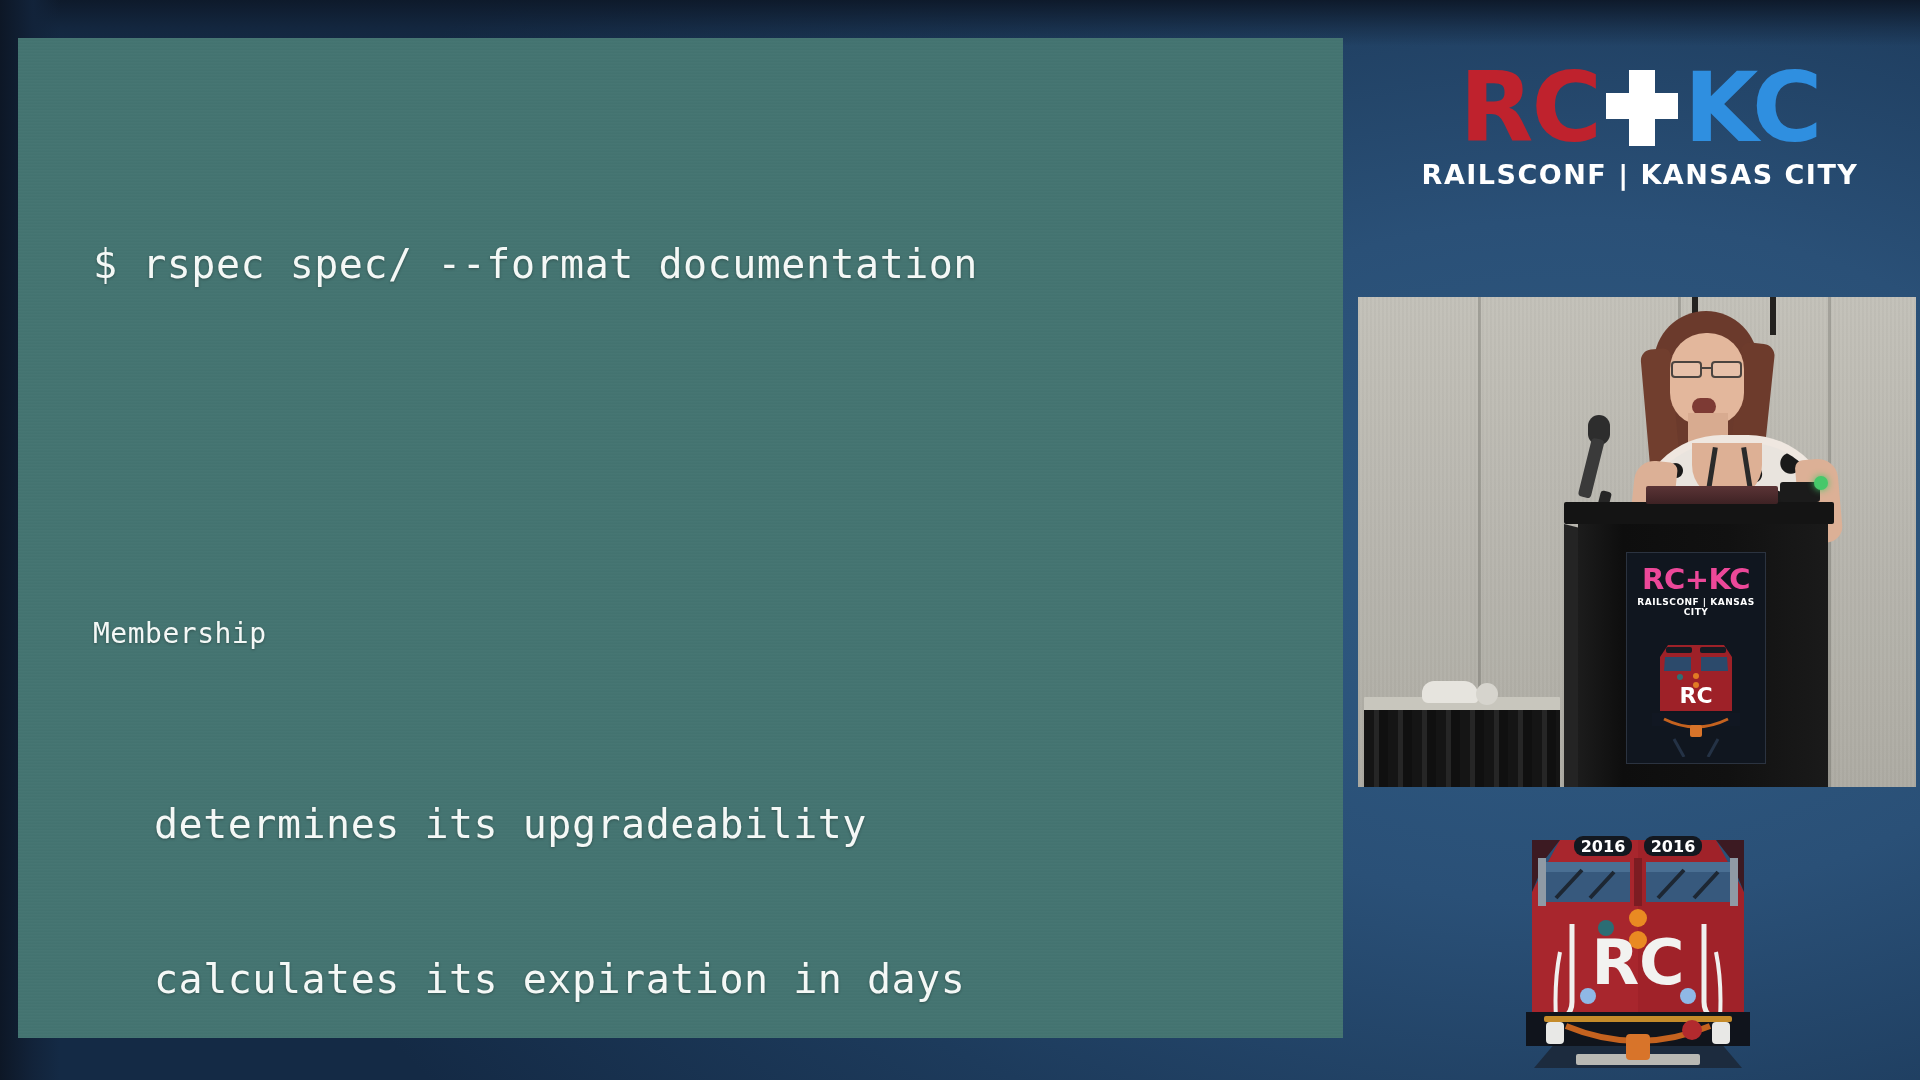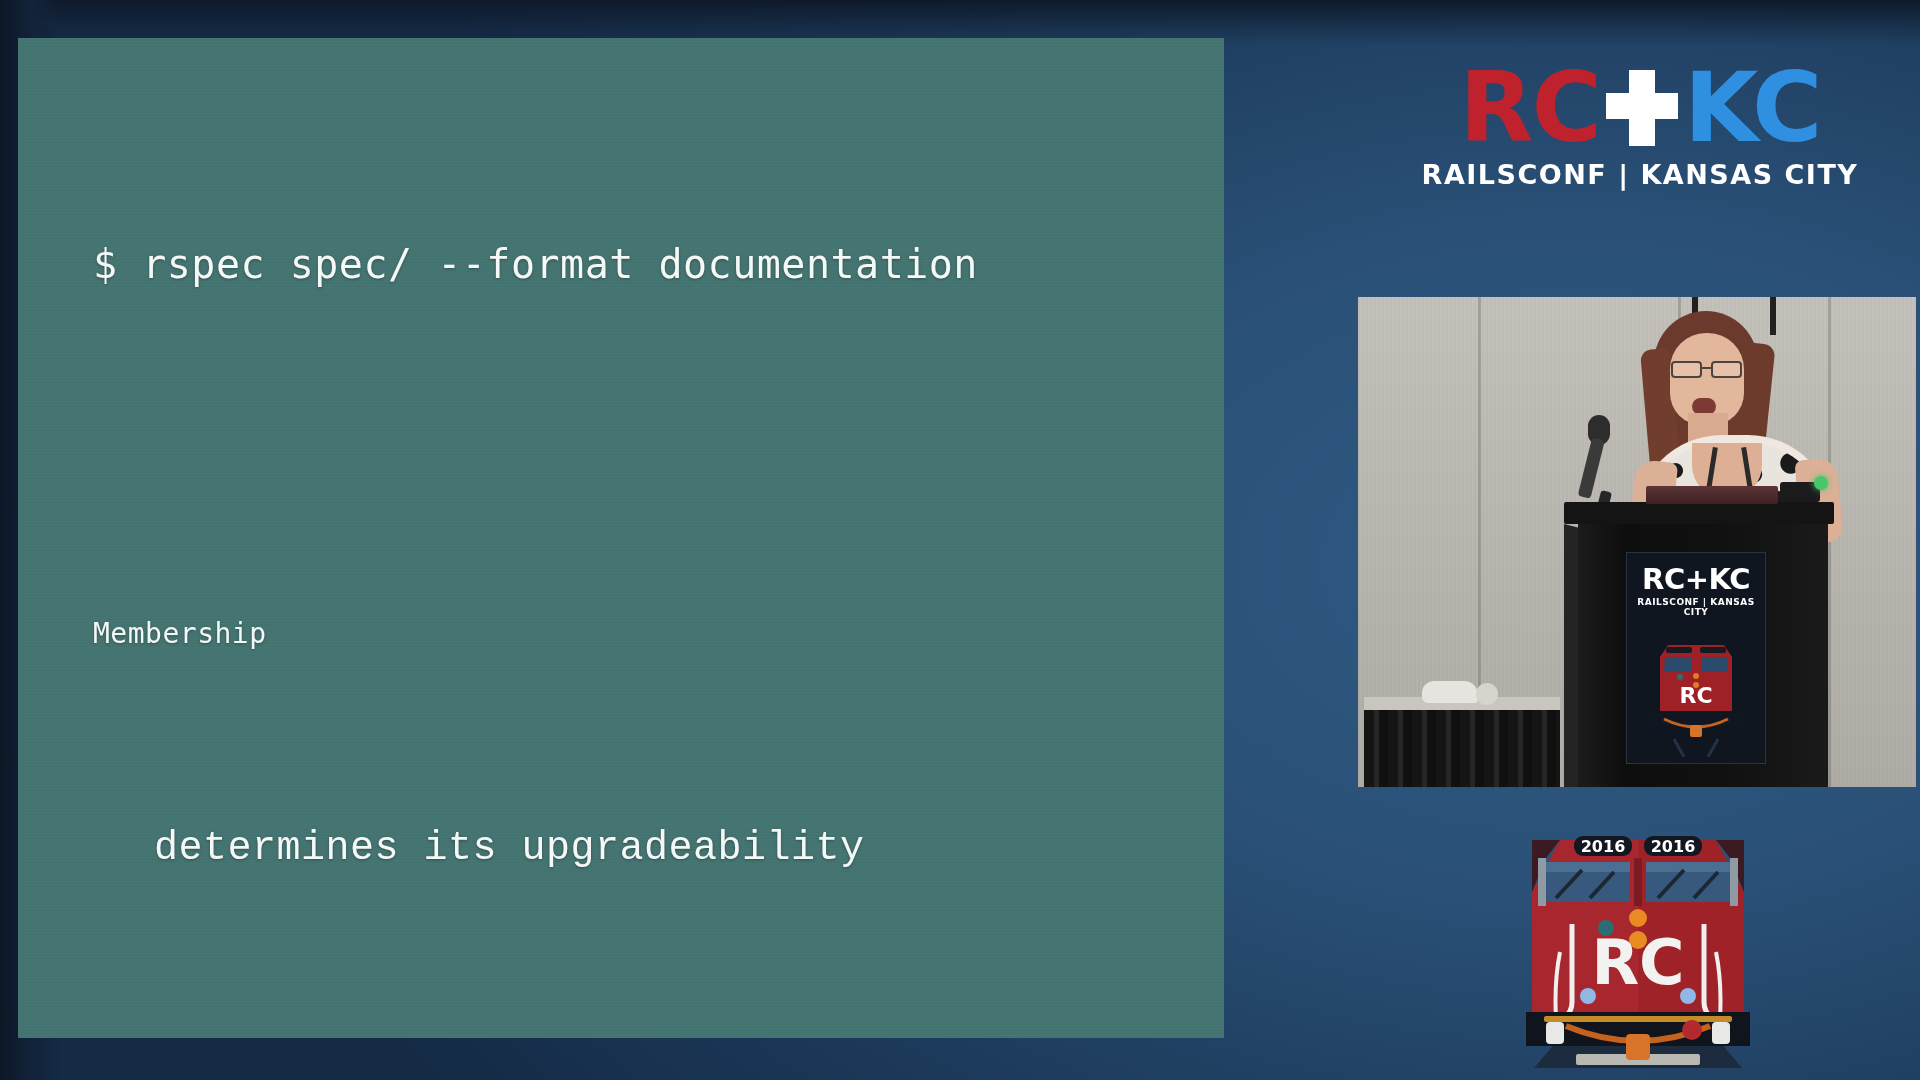--- a/index.html
+++ b/index.html
@@ -35,21 +35,21 @@
     left: 0; top: 0;
     width: 1920px; height: 46px;
     background: linear-gradient(180deg, #0e1a2b 0%, rgba(18,34,55,0.45) 60%, rgba(18,34,55,0) 100%);
   }
 
   
   #slide {
     position: absolute;
     left: 18px;
     top: 38px;
-    width: 1206px;
+    width: 1325px;
     height: 1000px;
     background: #447471;
     overflow: hidden;
   }
   
   #slide::after {
     content: "";
     position: absolute; inset: 0;
     background: repeating-linear-gradient(
       180deg,
@@ -69,21 +69,21 @@
     font-size: 40px;
     line-height: 1.02;
     letter-spacing: 0.5px;
     text-shadow: 0 1px 3px rgba(0,0,0,0.30);
     white-space: pre;
   }
 
   .cmd-line   { font-size: 40px; margin-bottom: 0; }
   .spacer-lg  { height: 90px; }
   .group-name { font-size: 28px; }
-  .example    { font-size: 40px; padding-left: 61px; margin-top: 58px; font-family: Liberation Mono, monospace; }
+  .example    { font-size: 40px; padding-left: 61px; margin-top: 33px; }
 
   
   #right-col {
     position: absolute;
     left: 1358px;
     top: 0;
     width: 562px;
     height: 1080px;
   }
 
@@ -323,21 +323,21 @@
     background: #10161f;
     border: 1px solid #2b3340;
     overflow: hidden;
   }
   .sign-wordmark {
     margin-top: 12px;
     text-align: center;
     font-family: "DejaVu Sans", sans-serif;
     font-weight: 700;
     font-size: 29px;
-    color: #ffffff;
+    color: #ec4899;
     letter-spacing: -0.5px;
     line-height: 1;
   }
   .sign-subtitle {
     margin-top: 3px;
     text-align: center;
     font-family: "DejaVu Sans", sans-serif;
     font-weight: 700;
     font-size: 9px;
     letter-spacing: 0.5px;
@@ -415,20 +415,21 @@
   <div id="slide">
     <div id="slide-text">
 
       <div class="cmd-line">$ rspec spec/ --format documentation</div>
 
       <div class="spacer-lg"></div>
 
       <div class="group-name">Membership</div>
 
       <div class="example">determines its upgradeability</div>
+      <div class="example">calculates its expiration in days</div>
       
       
 
       
 
       
       
 
     </div>
   </div>

